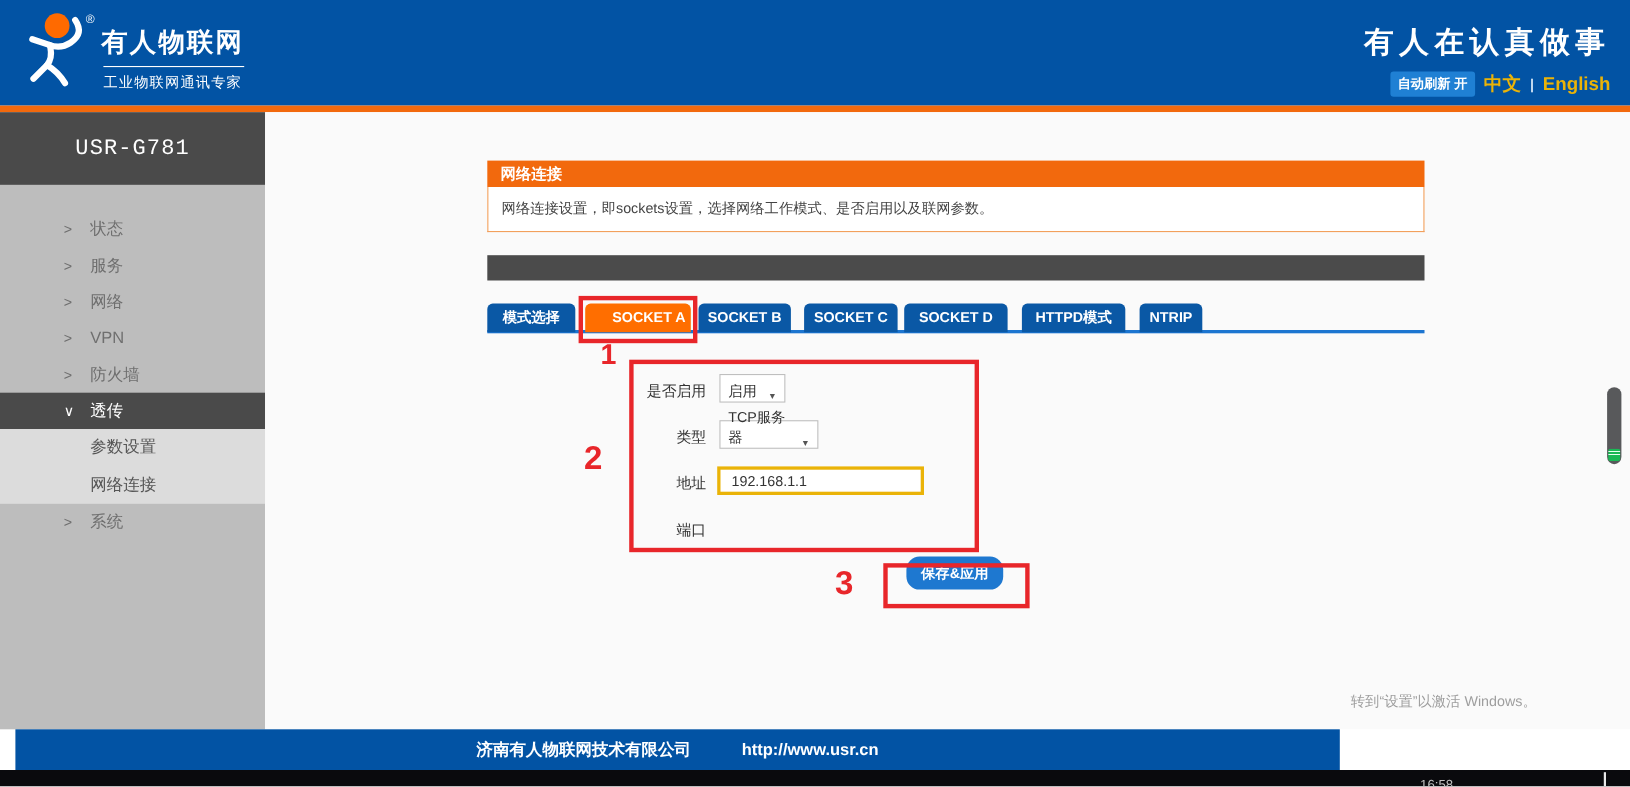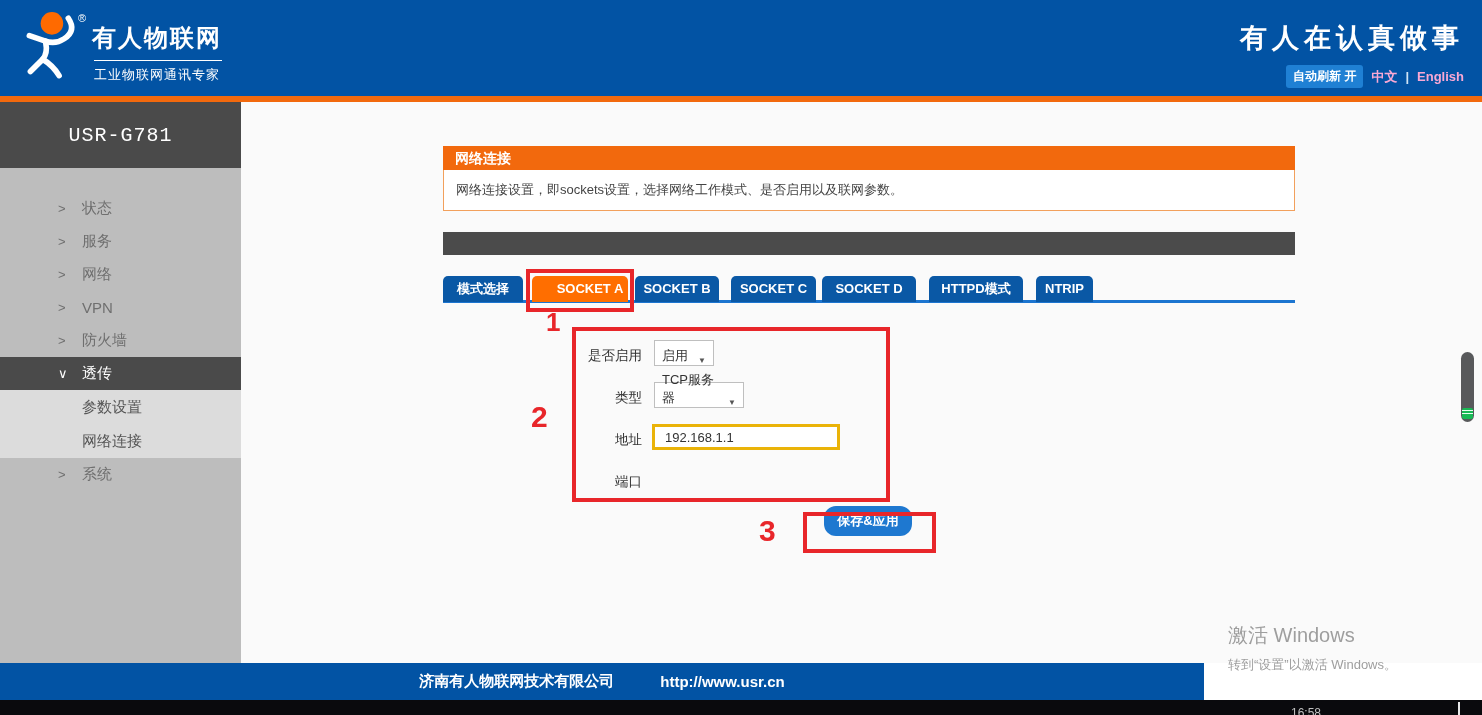--- a/index.html
+++ b/index.html
@@ -12,21 +12,21 @@
   .logo-wrap { position:absolute; left:16px; top:8px; width:78px; height:82px; }
   .logo-reg { position:absolute; left:62px; top:4px; color:#fff; font-size:11px; }
   .brand { position:absolute; left:92px; top:22px; }
   .brand-title { color:#fff; font-size:24px; font-weight:bold; letter-spacing:2px; }
   .brand-divider { width:128px; height:1px; background:#ffffff; margin:6px 0 5px 2px; }
   .brand-sub { color:#fff; font-size:13px; letter-spacing:1px; margin-left:2px; }
   .head-right { position:absolute; right:18px; top:20px; text-align:right; }
   .slogan { color:#fff; font-size:27px; font-weight:bold; letter-spacing:5px; }
   .head-links { margin-top:9px; display:flex; justify-content:flex-end; align-items:center; gap:8px; }
   .auto-badge { background:#1f80d4; color:#fff; font-size:12px; font-weight:bold; padding:3px 7px; border-radius:3px; cursor:pointer; }
-  .lang-link { color:#f9a8d4; font-size:13px; font-weight:bold; cursor:pointer; }
+  .lang-link { color:#eab308; font-size:17px; font-weight:bold; cursor:pointer; }
   .lang-sep { color:#cfe3f5; font-size:13px; font-weight:bold; }
 
   .orange-strip { position:absolute; left:0; top:96px; width:1482px; height:6px; background:#f2690d; }
 
   
   .sidebar { position:absolute; left:0; top:102px; width:241px; height:561px; background:#bdbdbd; }
   .side-head { height:66px; background:#4a4a4a; color:#fff; font-size:20px; letter-spacing:1px; display:flex; align-items:center; justify-content:center;font-family:Liberation Mono, monospace; }
   .side-menu { padding-top:24px; }
   .side-item { height:33px; display:flex; align-items:center; padding-left:58px; color:#6f6f6f; font-size:15px; cursor:pointer; }
   .side-item .chev { width:24px; font-size:13px; }
@@ -75,21 +75,21 @@
   .scroll-pill { position:absolute; left:1461px; top:352px; width:13px; height:70px; background:#58595b; border-radius:7px; z-index:3; cursor:grab; }
   .scroll-pill .green { position:absolute; left:1px; right:1px; bottom:3px; height:11px; background:#19b955; border-radius:2px;
     background-image:linear-gradient(#19b955 0 2px, #e8fff0 2px 3px, #19b955 3px 5px, #e8fff0 5px 6px, #19b955 6px 11px); }
 
   
   .watermark { position:absolute; left:1228px; top:622px; color:#9e9e9e; z-index:1; }
   .wm1 { font-size:20px; }
   .wm2 { font-size:13px; margin-top:7px; }
 
   
-  .footer { position:absolute; left:0; top:663px; width:1204px; height:37px; background:#0253a4; display:flex; align-items:center; justify-content:center; gap:46px; z-index:5; }
+  .footer { position:absolute; left:14px; top:663px; width:1204px; height:37px; background:#0253a4; display:flex; align-items:center; justify-content:center; gap:46px; z-index:5; }
   .footer span { color:#fff; font-size:15px; font-weight:bold; }
   .taskbar { position:absolute; left:0; top:700px; width:1482px; height:15px; background:#0a0a0d; z-index:6; overflow:hidden; }
   .clock { position:absolute; left:1291px; top:6px; color:#c0c0c0; font-size:12px; }
   .taskbar-divider { position:absolute; left:1458px; top:2px; width:2px; height:13px; background:#e8e8e8; }
 </style>
 </head>
 <body>
 
 <div class="page">
 
@@ -199,21 +199,20 @@
   <div class="rbox rb3"></div>
   <div class="rnum n1">1</div>
   <div class="rnum n2">2</div>
   <div class="rnum n3">3</div>
 
   <div class="scroll-pill">
     <div class="green"></div>
   </div>
 
   <div class="watermark">
-    <div class="wm1">激活 Windows</div>
     <div class="wm2">转到“设置”以激活 Windows。</div>
   </div>
 
   <footer class="footer">
     <span>济南有人物联网技术有限公司</span>
     <span>http://www.usr.cn</span>
   </footer>
 
   <div class="taskbar">
     <span class="clock">16:58</span>

